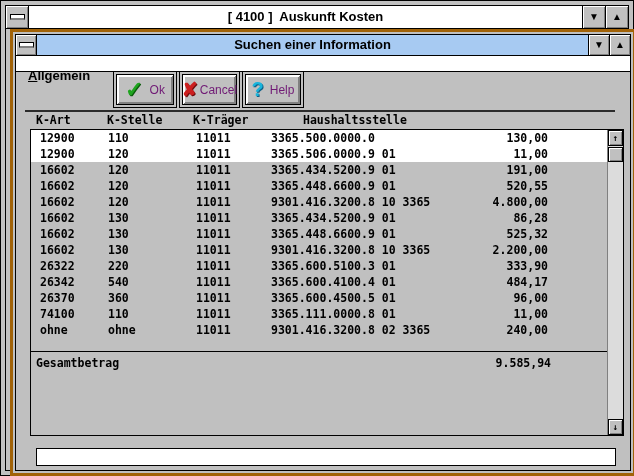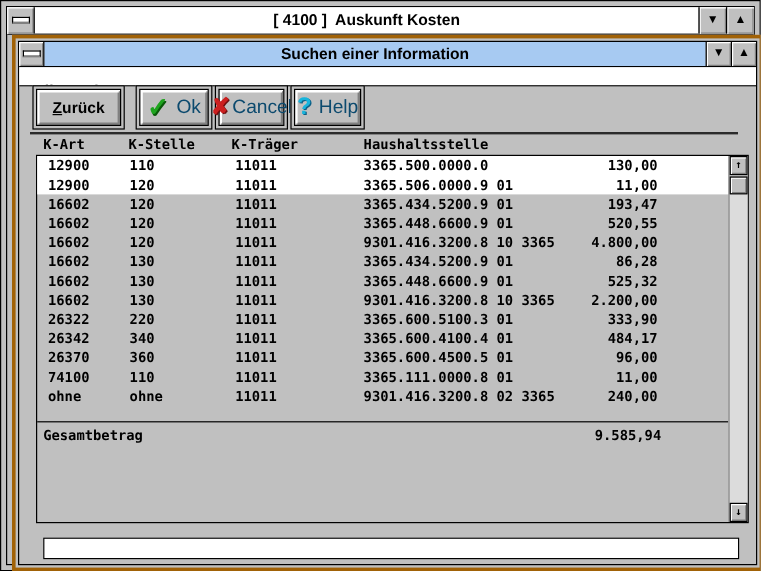--- a/index.html
+++ b/index.html
@@ -39,41 +39,41 @@
     line-height:15px; color:#000; padding:12px 3px;}
   .hot{text-decoration:underline;}
   
   .btn-frame{top:36px; height:37px; border:1px solid #000; padding:2px;
     box-sizing:border-box; background:#c0c0c0;}
   .btn{width:100%; height:100%; box-sizing:border-box; border:1px solid #000;
     background:#c0c0c0; display:flex; align-items:center; justify-content:center;
     gap:6px; box-shadow:inset 1px 1px 0 #fff, inset -1px -1px 0 #808080,
     inset 2px 2px 0 #fff, inset -2px -2px 0 #808080; cursor:default;}
   .btn-label-bold{font-weight:bold; font-size:13px; color:#000;}
-  .btn-label{font-size:16px; color:#0c4a6e;}
+  .btn-label{font-size:12px; color:#701a75;}
   .icon-check{font-size:22px; font-weight:bold; color:#1fa41f;
     text-shadow:1px 1px 0 #0a5a0a; line-height:20px;}
   .icon-x{font-size:19px; font-weight:bold; color:#cc1f1f;
     text-shadow:1px 1px 0 #6e0e0e; line-height:19px;}
   .icon-q{font-size:20px; font-weight:bold; color:#17b4dc;
     text-shadow:1px 1px 0 #0c5f86; line-height:19px;}
   .toolbar-sep{left:9px; top:75px; width:590px; height:2px; background:#2b2b2b;}
   
   .mono{font-family:"DejaVu Sans Mono", monospace; font-weight:bold;
     font-size:11.5px; color:#000;}
   .hdr-row{left:0; top:78px; right:0; height:15px;}
   .hdr{position:absolute; top:0; line-height:15px; white-space:pre;}
   .hdr-1{left:20px;} .hdr-2{left:91px;} .hdr-3{left:177px;} .hdr-4{left:255px;padding-left:32px;}
   .hdr-5{left:0; width:540px; text-align:right;}
   .list-panel{left:14px; top:94px; width:594px; height:307px;
     border:1px solid #000; background:#c0c0c0; box-sizing:border-box;}
   .trow{position:absolute; left:0; width:576px; height:32px;}
   .trow.selected{background:#fff;}
   .cell{position:absolute; top:0; line-height:16px; white-space:pre;}
-  .c1{left:9px;} .c2{left:77px;} .c3{left:165px;} .c4{left:240px;margin-left:32px;}
+  .c1{left:9px;} .c2{left:77px;} .c3{left:165px;} .c4{left:240px;}
   .c5{left:0; width:517px; text-align:right;}
   .total-sep{position:absolute; left:0; top:221px; width:576px; height:1px; background:#000;}
   .total-row{position:absolute; left:0; top:225px; width:576px; height:16px;}
   .total-label{position:absolute; left:5px; line-height:16px;}
   .total-value{position:absolute; left:0; width:520px; text-align:right; line-height:16px;}
   
   .scrollbar{position:absolute; right:0; top:0; width:16px; height:100%;
     background:#dcdcdc; border-left:1px solid #808080; box-sizing:border-box;}
   .sb-btn{position:absolute; left:0; width:15px; height:16px; background:#c0c0c0;
     border:1px solid #000; box-sizing:border-box; display:flex; align-items:center;
@@ -115,25 +115,20 @@
         </div>
         <div class="titlebar-text">Suchen einer Information</div>
         <div class="sysbtn minmax">▼</div>
         <div class="sysbtn minmax">▲</div>
       </div>
 
       <div class="abs menubar">
         <div class="menu-item"><span class="hot">A</span><span>llgemein</span></div>
       </div>
 
-      <div class="abs btn-frame" style="left:11px; width:77px;">
-        <div class="btn">
-          <span class="btn-label-bold"><span class="hot">Z</span><span>urück</span></span>
-        </div>
-      </div>
       <div class="abs btn-frame" style="left:97px; width:64px;">
         <div class="btn">
           <span class="icon-check">✓</span>
           <span class="btn-label">Ok</span>
         </div>
       </div>
       <div class="abs btn-frame" style="left:163px; width:61px;">
         <div class="btn" style="gap:2px;">
           <span class="icon-x">✘</span>
           <span class="btn-label">Cancel</span>
@@ -169,21 +164,21 @@
               <div class="cell c2">120</div>
               <div class="cell c3">11011</div>
               <div class="cell c4">3365.506.0000.9 01</div>
               <div class="cell c5">11,00</div>
             </div>
             <div class="trow" style="top: 32px;">
               <div class="cell c1">16602</div>
               <div class="cell c2">120</div>
               <div class="cell c3">11011</div>
               <div class="cell c4">3365.434.5200.9 01</div>
-              <div class="cell c5">193,47</div>
+              <div class="cell c5">191,00</div>
             </div>
             <div class="trow" style="top: 48px;">
               <div class="cell c1">16602</div>
               <div class="cell c2">120</div>
               <div class="cell c3">11011</div>
               <div class="cell c4">3365.448.6600.9 01</div>
               <div class="cell c5">520,55</div>
             </div>
             <div class="trow" style="top: 64px;">
               <div class="cell c1">16602</div>
@@ -215,21 +210,21 @@
             </div>
             <div class="trow" style="top: 128px;">
               <div class="cell c1">26322</div>
               <div class="cell c2">220</div>
               <div class="cell c3">11011</div>
               <div class="cell c4">3365.600.5100.3 01</div>
               <div class="cell c5">333,90</div>
             </div>
             <div class="trow" style="top: 144px;">
               <div class="cell c1">26342</div>
-              <div class="cell c2">340</div>
+              <div class="cell c2">540</div>
               <div class="cell c3">11011</div>
               <div class="cell c4">3365.600.4100.4 01</div>
               <div class="cell c5">484,17</div>
             </div>
             <div class="trow" style="top: 160px;">
               <div class="cell c1">26370</div>
               <div class="cell c2">360</div>
               <div class="cell c3">11011</div>
               <div class="cell c4">3365.600.4500.5 01</div>
               <div class="cell c5">96,00</div>

